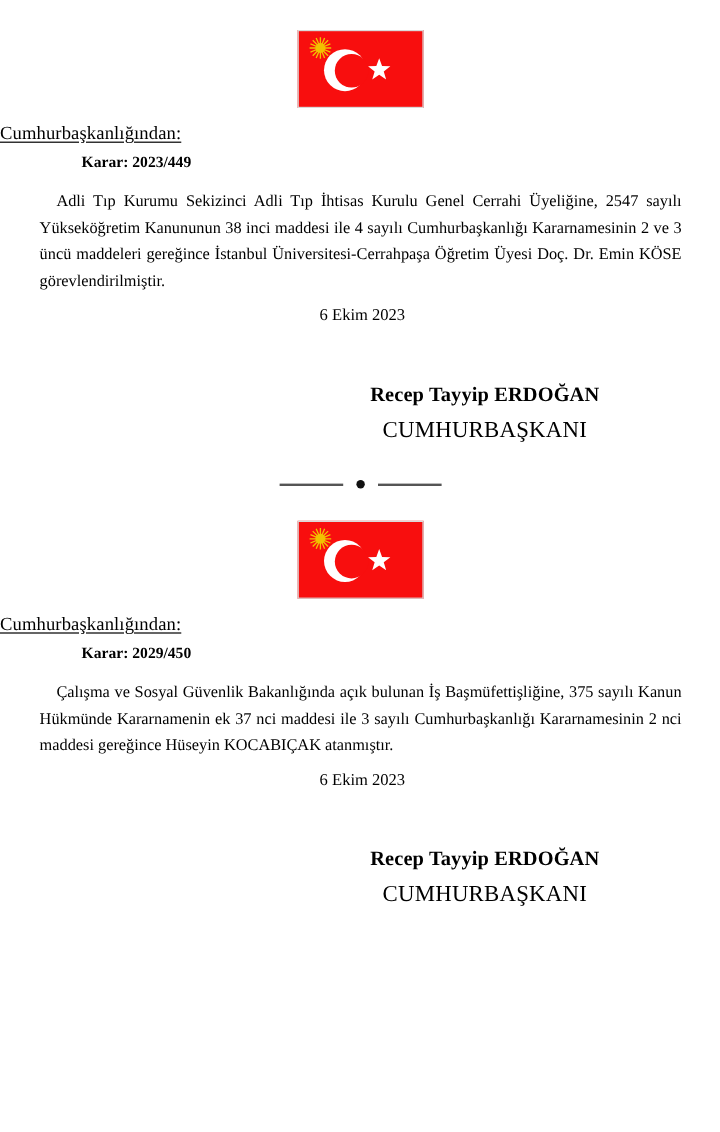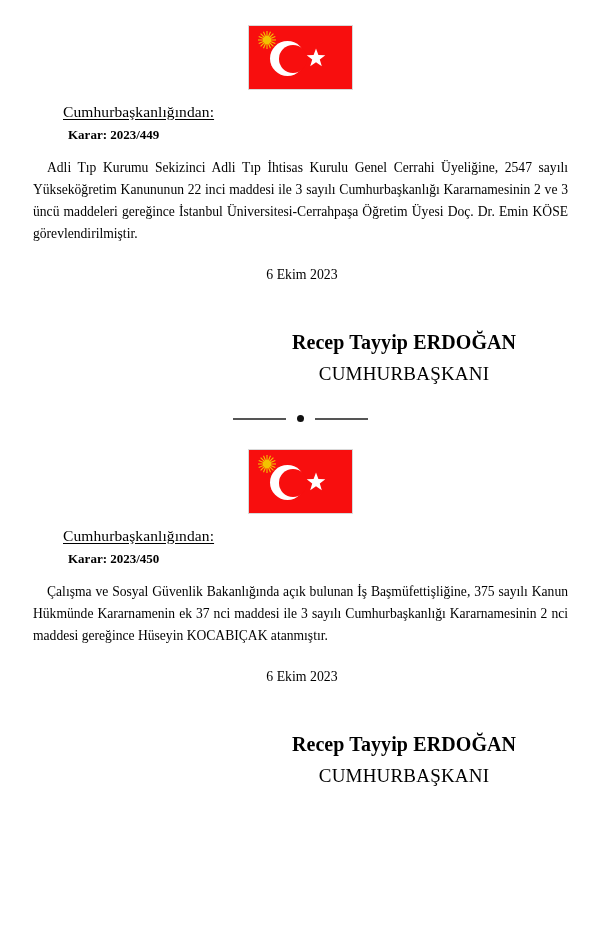--- a/index.html
+++ b/index.html
@@ -65,21 +65,20 @@
     top: 4px;
     width: 20px;
     height: 20px;
   }
 
   
   .decree {
     position: relative;
   }
   .heading {
-    margin-left: 63px;
     margin-top: 13px;
     font-size: 15.5px;
     text-decoration: underline;
     text-underline-offset: 2px;
     letter-spacing: 0.1px;
   }
   .karar {
     margin-left: 68px;
     margin-top: 6px;
     font-size: 13px;
@@ -87,32 +86,32 @@
   }
   .body-text {
     margin: 14px 32px 0 33px;
     font-size: 13.6px;
     line-height: 1.62;
     text-align: justify;
     text-indent: 14px;
     text-justify: inter-word;
   }
   .date {
-    margin-top: 22px;
+    margin-top: 10px;
     text-align: center;
     font-size: 13.8px;
     padding-left: 4px;
   }
   .signature {
     margin-top: 48px;
     text-align: center;
     padding-left: 208px;
   }
   .sig-name {
-    font-size: 20px;
+    font-size: 17px;
     font-weight: bold;
     letter-spacing: 0.1px;
   }
   .sig-title {
     font-size: 19px;
     margin-top: 9px;
     letter-spacing: 0.2px;
   }
 
   
@@ -172,21 +171,21 @@
         <div class="crescent-outer"></div>
         <div class="crescent-inner"></div>
         <svg class="star" viewBox="0 0 20 20">
           <polygon fill="#ffffff" points="10,0.6 12.4,7.1 19.3,7.3 13.8,11.5 15.8,18.2 10,14.2 4.2,18.2 6.2,11.5 0.7,7.3 7.6,7.1"></polygon>
         </svg>
       </div>
     </div>
 
     <div class="heading">Cumhurbaşkanlığından:</div>
     <div class="karar">Karar: 2023/449</div>
-    <div class="body-text">Adli Tıp Kurumu Sekizinci Adli Tıp İhtisas Kurulu Genel Cerrahi Üyeliğine, 2547 sayılı Yükseköğretim Kanununun 22 inci maddesi ile 3 sayılı Cumhurbaşkanlığı Kararnamesinin 2 ve 3 üncü maddeleri gereğince İstanbul Üniversitesi-Cerrahpaşa Öğretim Üyesi Doç. Dr. Emin KÖSE görevlendirilmiştir.</div>
+    <div class="body-text">Adli Tıp Kurumu Sekizinci Adli Tıp İhtisas Kurulu Genel Cerrahi Üyeliğine, 2547 sayılı Yükseköğretim Kanununun 38 inci maddesi ile 4 sayılı Cumhurbaşkanlığı Kararnamesinin 2 ve 3 üncü maddeleri gereğince İstanbul Üniversitesi-Cerrahpaşa Öğretim Üyesi Doç. Dr. Emin KÖSE görevlendirilmiştir.</div>
     <div class="date">6 Ekim 2023</div>
 
     <div class="signature">
       <div class="sig-name">Recep Tayyip ERDOĞAN</div>
       <div class="sig-title">CUMHURBAŞKANI</div>
     </div>
   </div>
 
   <div class="separator">
     <div class="sep-rule"></div>
@@ -221,21 +220,21 @@
         </svg>
         <div class="crescent-outer"></div>
         <div class="crescent-inner"></div>
         <svg class="star" viewBox="0 0 20 20">
           <polygon fill="#ffffff" points="10,0.6 12.4,7.1 19.3,7.3 13.8,11.5 15.8,18.2 10,14.2 4.2,18.2 6.2,11.5 0.7,7.3 7.6,7.1"></polygon>
         </svg>
       </div>
     </div>
 
     <div class="heading">Cumhurbaşkanlığından:</div>
-    <div class="karar">Karar: 2023/450</div>
+    <div class="karar">Karar: 2029/450</div>
     <div class="body-text">Çalışma ve Sosyal Güvenlik Bakanlığında açık bulunan İş Başmüfettişliğine, 375 sayılı Kanun Hükmünde Kararnamenin ek 37 nci maddesi ile 3 sayılı Cumhurbaşkanlığı Kararnamesinin 2 nci maddesi gereğince Hüseyin KOCABIÇAK atanmıştır.</div>
     <div class="date">6 Ekim 2023</div>
 
     <div class="signature">
       <div class="sig-name">Recep Tayyip ERDOĞAN</div>
       <div class="sig-title">CUMHURBAŞKANI</div>
     </div>
   </div>
 
 </div>

